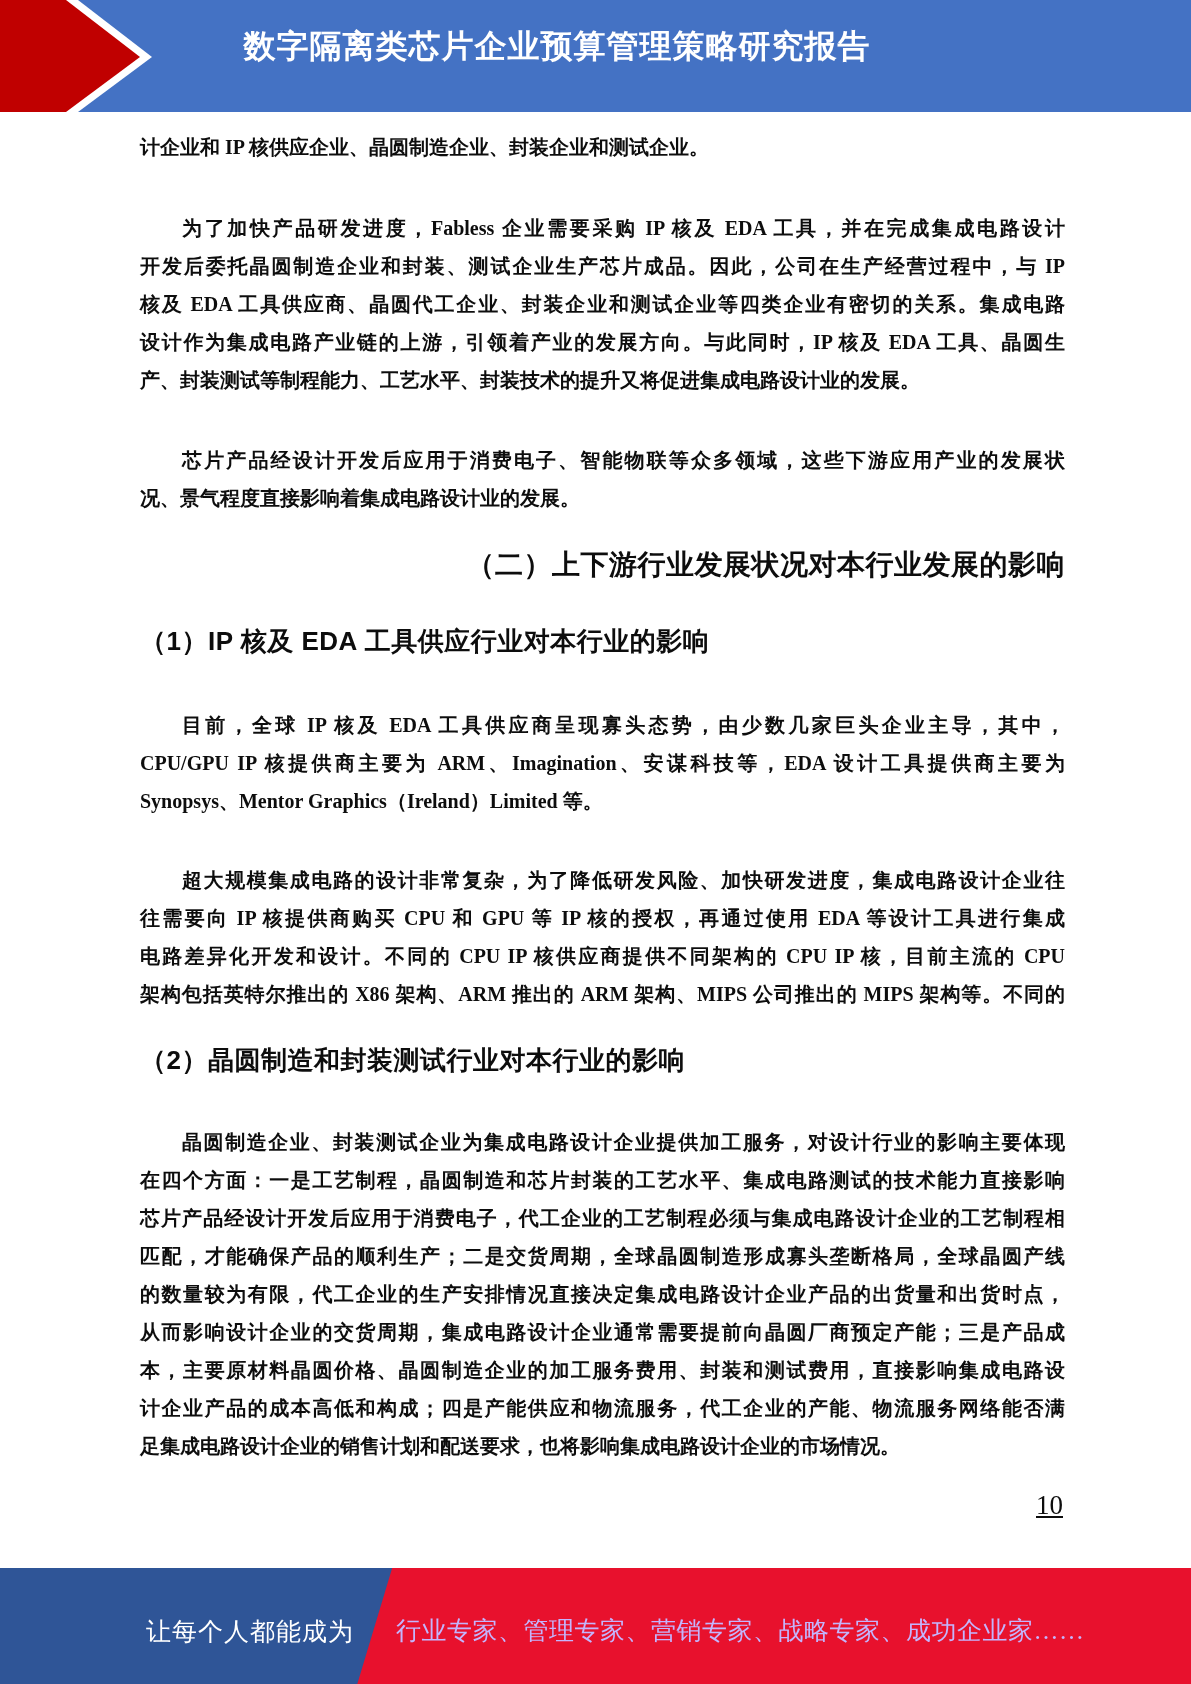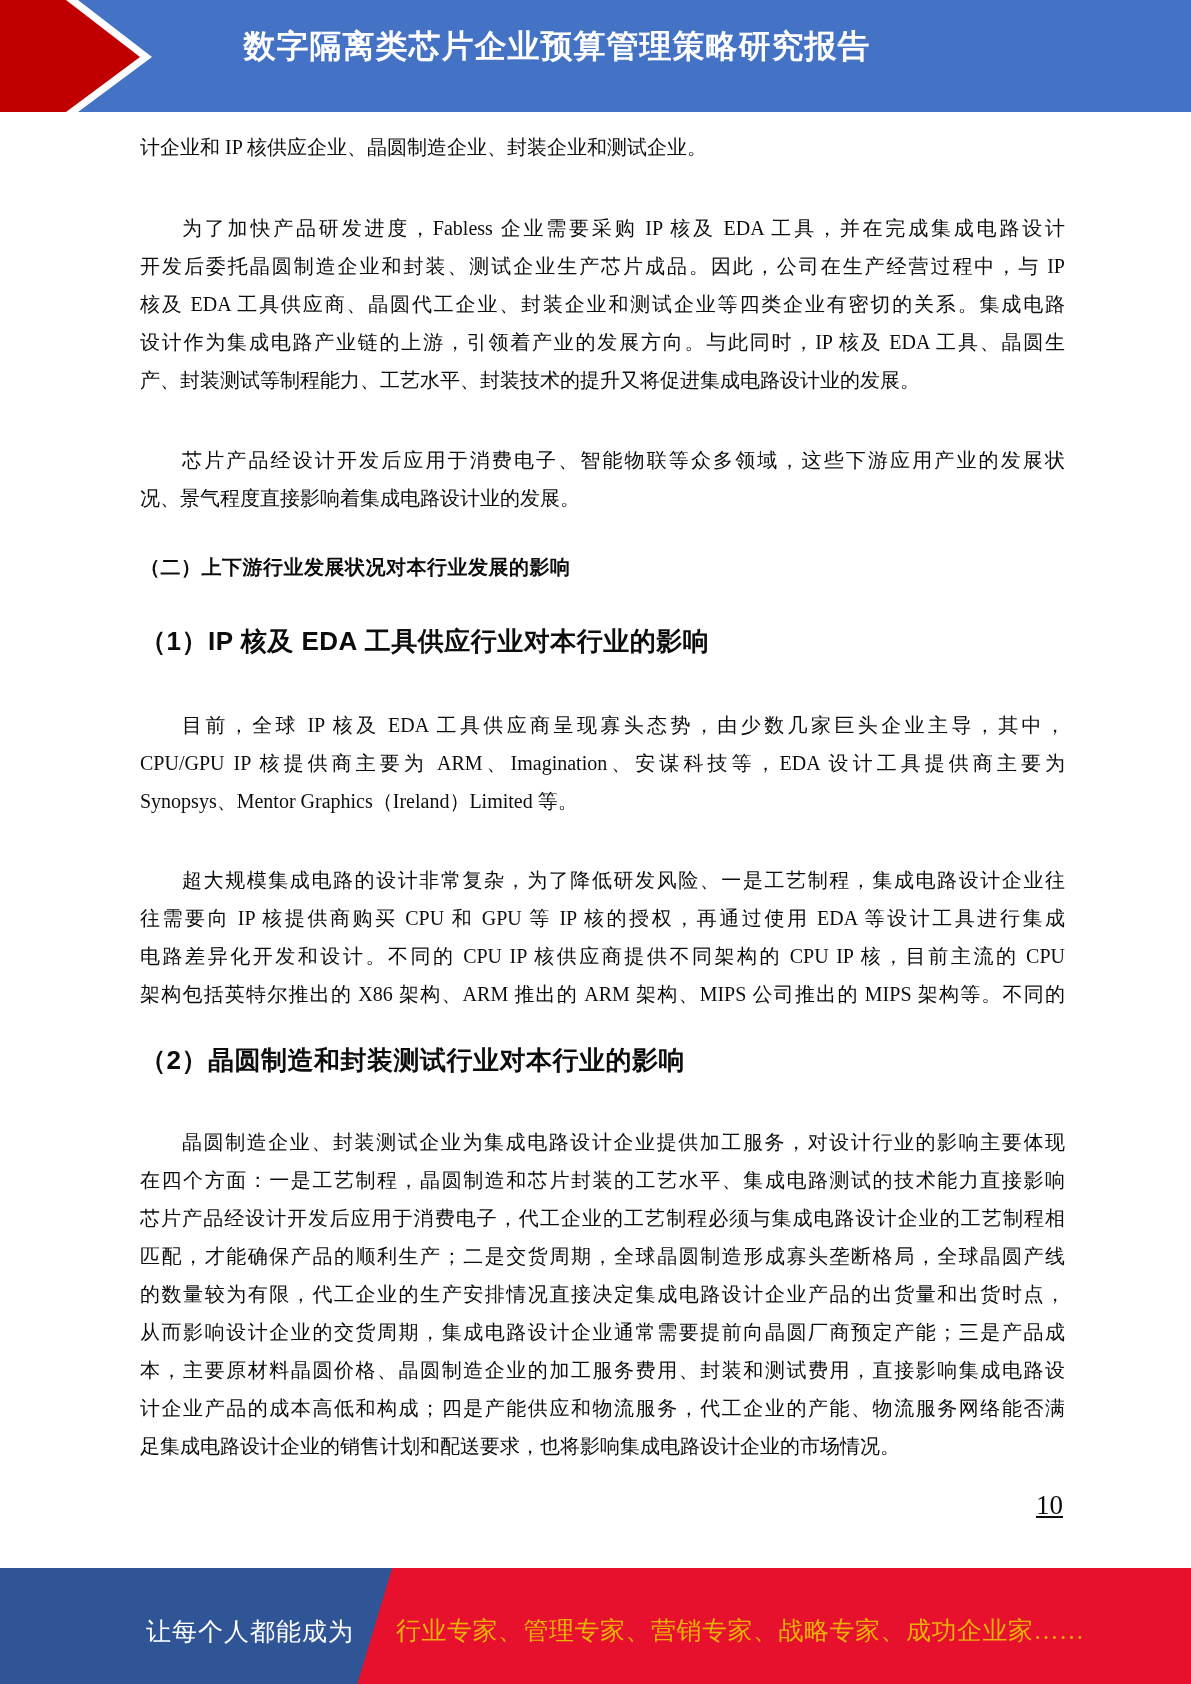--- a/index.html
+++ b/index.html
@@ -29,27 +29,27 @@
     white-space:nowrap;
   }
   
   .doc{
     position:absolute;top:112px;left:140px;
     width:925px;
     font-size:20px;
     line-height:38px;
   }
   .block{margin:0;}
-  .line{min-height:38px;}
+  .line{min-height:38px;font-weight:bold;}
   .line.fill{text-align:justify;text-align-last:justify;}
   .line.indent{text-indent:42px;}
   .heading2{
-    font-family:Liberation Sans, sans-serif;
-    font-weight:bold;font-size:20px;line-height:40px;
-    white-space:nowrap;letter-spacing:0.5px;
+    font-family:Liberation Mono, monospace;
+    font-weight:bold;font-size:28px;line-height:40px;
+    white-space:nowrap;letter-spacing:0.5px;text-align:right;
   }
   .heading3{
     font-family:"Liberation Sans","DejaVu Sans",sans-serif;
     font-weight:bold;font-size:26px;line-height:40px;
     white-space:nowrap;letter-spacing:0.5px;
   }
   .page-num{
     margin-top:25px;
     text-align:right;
     font-size:27px;line-height:30px;
@@ -67,21 +67,21 @@
     position:absolute;top:0;left:0;right:0;bottom:0;
     background:#E8112D;
     clip-path:polygon(32.6% 0,100% 0,100% 100%,29.7% 100%);
   }
   .footer-left-text{
     position:absolute;left:146px;top:47px;
     color:#ffffff;font-size:25px;letter-spacing:1px;white-space:nowrap;
   }
   .footer-right-text{
     position:absolute;left:396px;top:46px;
-    color:#eab308;font-size:25px;letter-spacing:0.5px;white-space:nowrap;
+    color:#c4b5fd;font-size:25px;letter-spacing:0.5px;white-space:nowrap;
   }
 </style>
 </head>
 <body>
 
 <div class="page">
 
   <div class="header-band">
     <svg class="header-arrow" width="170" height="112" viewBox="0 0 170 112">
       <polygon points="0,0 78,0 152,57 78,112 0,112" fill="#ffffff"></polygon>
@@ -106,21 +106,21 @@
         <div class="line">况、景气程度直接影响着集成电路设计业的发展。</div>
       </div>
       <div class="block heading2" style="margin-top: 30px;">（二）上下游行业发展状况对本行业发展的影响</div>
       <div class="block heading3" style="margin-top: 34px;">（1）IP 核及 EDA 工具供应行业对本行业的影响</div>
       <div class="block paragraph" style="margin-top: 45px;">
         <div class="line indent fill">目前，全球 IP 核及 EDA 工具供应商呈现寡头态势，由少数几家巨头企业主导，其中，</div>
         <div class="line fill">CPU/GPU IP 核提供商主要为 ARM、Imagination、安谋科技等，EDA 设计工具提供商主要为</div>
         <div class="line">Synopsys、Mentor Graphics（Ireland）Limited 等。</div>
       </div>
       <div class="block paragraph" style="margin-top: 41px;">
-        <div class="line indent fill">超大规模集成电路的设计非常复杂，为了降低研发风险、一是工艺制程，集成电路设计企业往</div>
+        <div class="line indent fill">超大规模集成电路的设计非常复杂，为了降低研发风险、加快研发进度，集成电路设计企业往</div>
         <div class="line fill">往需要向 IP 核提供商购买 CPU 和 GPU 等 IP 核的授权，再通过使用 EDA 等设计工具进行集成</div>
         <div class="line fill">电路差异化开发和设计。不同的 CPU IP 核供应商提供不同架构的 CPU IP 核，目前主流的 CPU</div>
         <div class="line fill">架构包括英特尔推出的 X86 架构、ARM 推出的 ARM 架构、MIPS 公司推出的 MIPS 架构等。不同的</div>
       </div>
       <div class="block heading3" style="margin-top: 27px;">（2）晶圆制造和封装测试行业对本行业的影响</div>
       <div class="block paragraph" style="margin-top: 43px;">
         <div class="line indent fill">晶圆制造企业、封装测试企业为集成电路设计企业提供加工服务，对设计行业的影响主要体现</div>
         <div class="line fill">在四个方面：一是工艺制程，晶圆制造和芯片封装的工艺水平、集成电路测试的技术能力直接影响</div>
         <div class="line fill">芯片产品经设计开发后应用于消费电子，代工企业的工艺制程必须与集成电路设计企业的工艺制程相</div>
         <div class="line fill">匹配，才能确保产品的顺利生产；二是交货周期，全球晶圆制造形成寡头垄断格局，全球晶圆产线</div>

